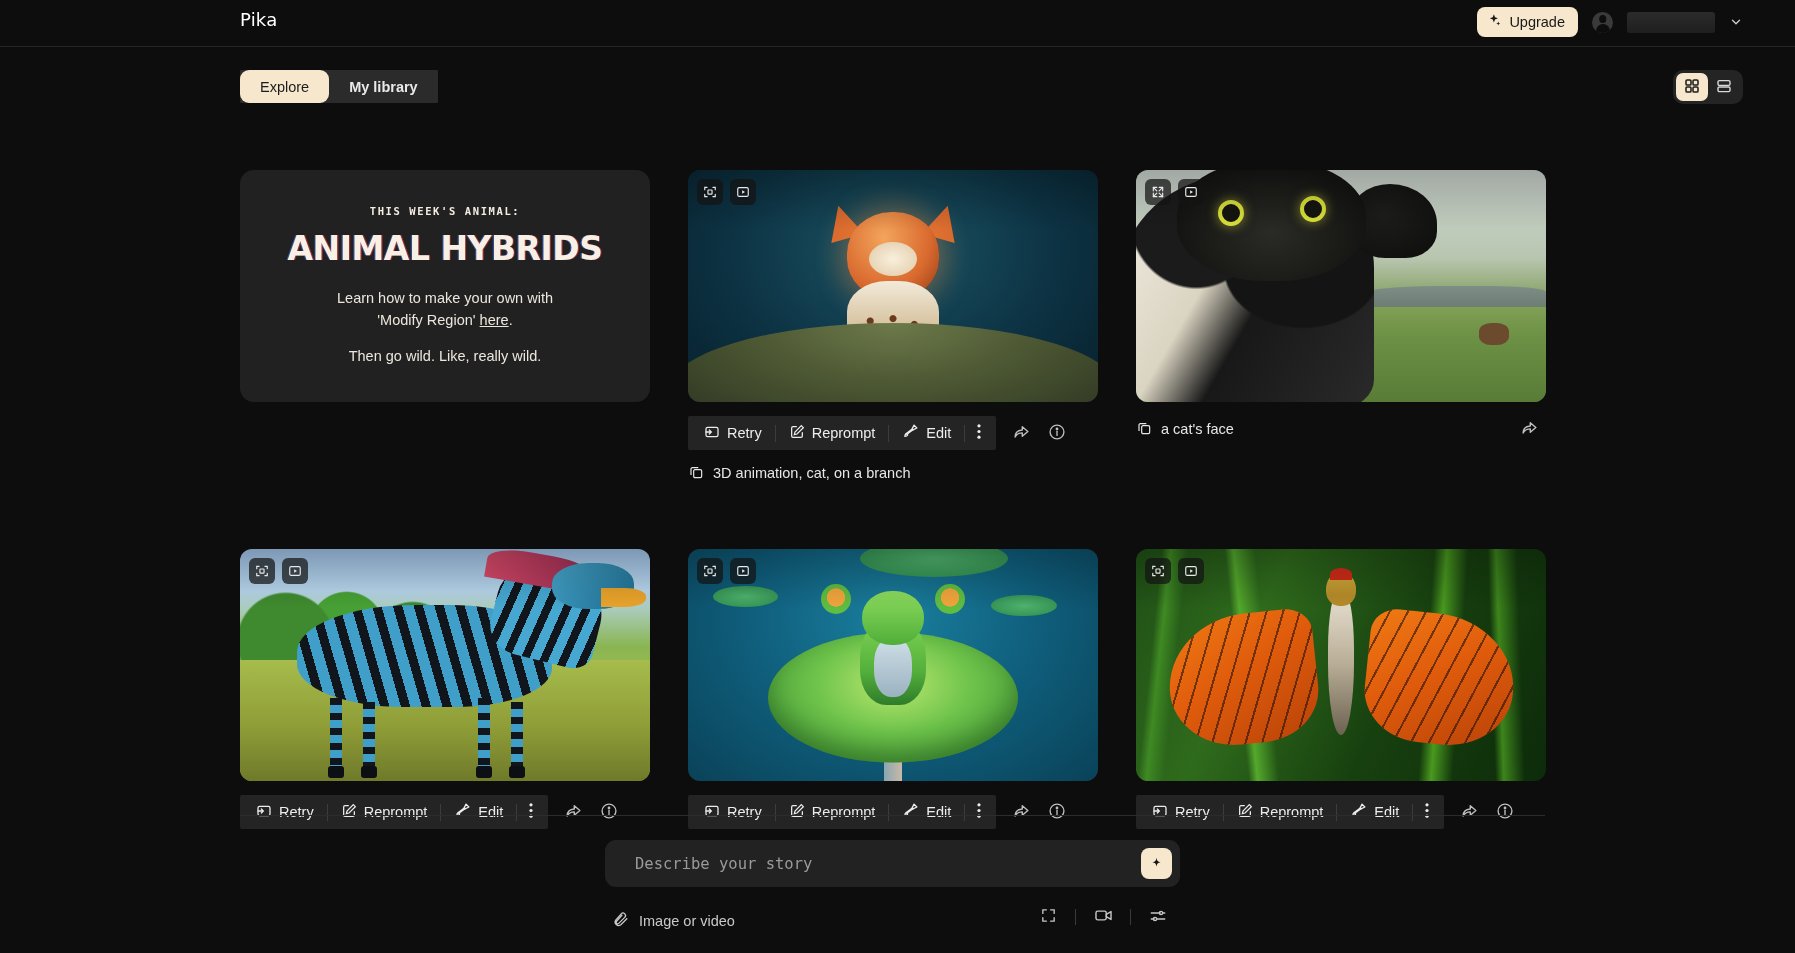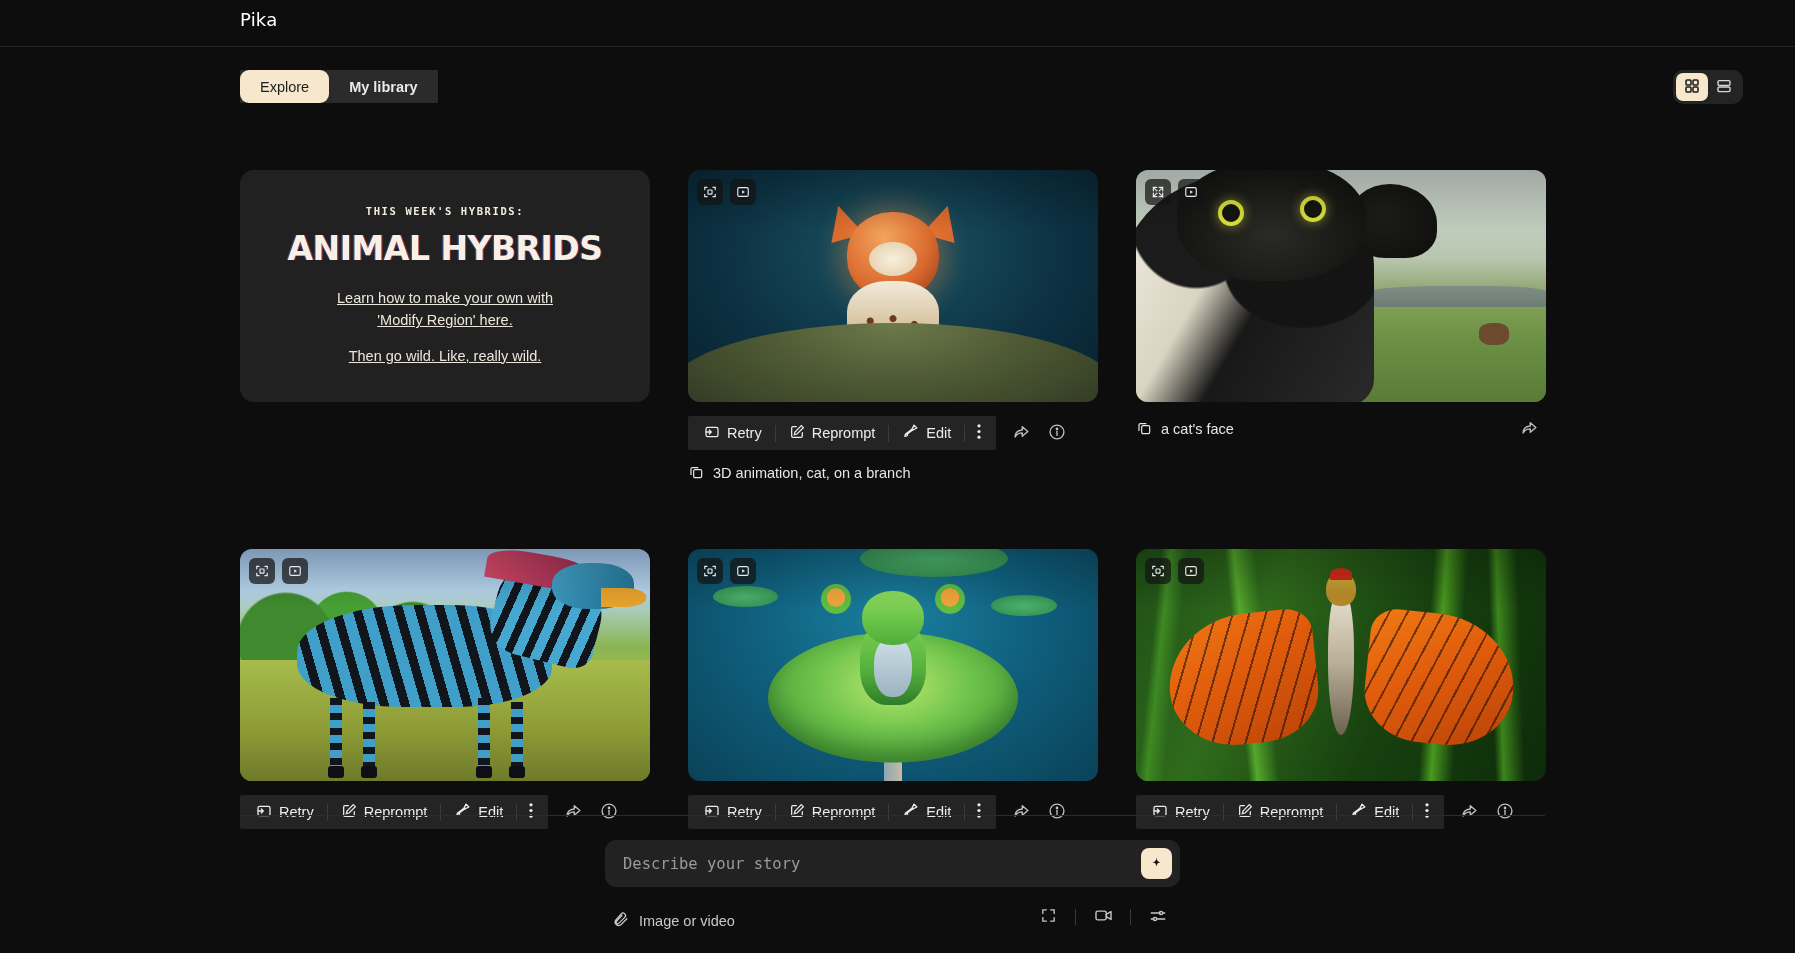--- a/index.html
+++ b/index.html
@@ -100,21 +100,21 @@
     margin-bottom: 12px; font-weight: 700;
   }
   .feat-title {
     font-family: "DejaVu Sans", sans-serif;
     font-size: 33px; font-weight: 700; color: #f8f0e4;
     letter-spacing: -0.5px; margin-bottom: 19px;
     text-shadow: 1.2px 0 0 rgba(255,60,60,.55), -1.2px 0 0 rgba(60,120,255,.5);
     white-space: nowrap;
   }
   .feat-body {
-    font-size: 14.5px; color: #ece6dd; line-height: 1.55; text-align: center; text-decoration: underline;
+    font-size: 14.5px; color: #ece6dd; line-height: 1.55; text-align: center;
   }
   .feat-body a { color: #ece6dd; }
   .feat-body .gap { display: block; height: 13px; }
 
   
   .media {
     position: relative; width: 410px; height: 232px;
     border-radius: 12px; overflow: hidden; background: #111;
   }
   .overlay-btns {
@@ -167,20 +167,21 @@
   
   .composer { position: absolute; left: 605px; top: 840px; width: 575px; }
   .composer-box {
     position: relative; width: 575px; height: 47px;
     background: #222222; border-radius: 11px; display: flex; align-items: center;
   }
   .composer-input {
     flex: 1; background: transparent; border: none; outline: none;
     color: #cfcfcf; font-size: 15.5px; padding: 0 18px;
     font-family: "DejaVu Sans Mono", monospace;
+    margin-left: 12px;
   }
   .composer-input::placeholder { color: #9a9a9a; }
   .gen-btn {
     position: absolute; right: 8px; top: 8px;
     width: 31px; height: 31px; border-radius: 8px;
     background: #f7e7cd; border: none; cursor: pointer;
     display: flex; align-items: center; justify-content: center; color: #141414;
   }
   .composer-tools {
     display: flex; align-items: flex-end; justify-content: space-between;
@@ -403,20 +404,38 @@
   }
   .shade { position: absolute; inset: 0; background: linear-gradient(180deg, rgba(0,0,0,.22) 0%, transparent 26%); }
 </style>
 </head>
 <body>
 
 <div class="page">
 
   <div class="header">
     <div class="logo">Pika</div>
+    <div class="header-right">
+      <button class="upgrade-btn">
+        <span>
+          <svg width="15" height="15" viewBox="0 0 24 24" fill="currentColor">
+            <path d="M11 2l1.8 4.6L17.5 8.5l-4.7 1.9L11 15l-1.8-4.6L4.5 8.5l4.7-1.9z"></path>
+            <path d="M18 13.5l.9 2.3 2.3.9-2.3.9-.9 2.3-.9-2.3-2.3-.9 2.3-.9z"></path>
+          </svg>
+        </span>
+        <span>Upgrade</span>
+      </button>
+      <span class="avatar"></span>
+      <span class="name-redact"></span>
+      <span class="chev">
+        <svg width="14" height="14" viewBox="0 0 24 24" fill="none" stroke="currentColor" stroke-width="2.2" stroke-linecap="round" stroke-linejoin="round">
+            <polyline points="6 9 12 15 18 9"></polyline>
+          </svg>
+      </span>
+    </div>
   </div>
 
   <div class="tabbar">
     <button class="tab active">Explore</button>
     <button class="tab">My library</button>
   </div>
 
   <div class="viewtoggle">
     <button class="vt-btn active">
       <span>
@@ -435,21 +454,21 @@
             <rect x="3" y="13.5" width="18" height="7" rx="2"></rect>
         </svg>
       </span>
     </button>
   </div>
 
   <div class="grid">
 
     <div class="cell">
       <div class="feature-card">
-        <div class="feat-kicker">THIS WEEK'S HYBRIDS:</div>
+        <div class="feat-kicker">THIS WEEK'S ANIMAL:</div>
         <div class="feat-title">ANIMAL HYBRIDS</div>
         <div class="feat-body">
           <span>Learn how to make your own with</span><br>
           <span>'Modify Region' </span><a href="#">here</a><span>.</span>
           <span class="gap"></span>
           <span>Then go wild. Like, really wild.</span>
         </div>
       </div>
     </div>
 

